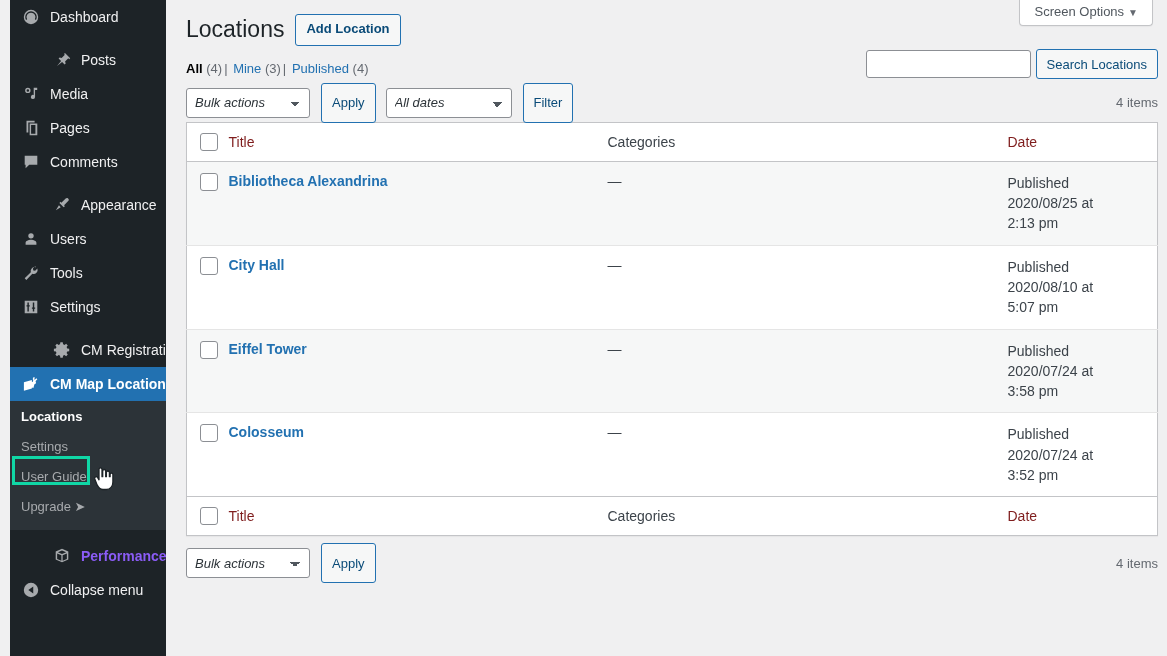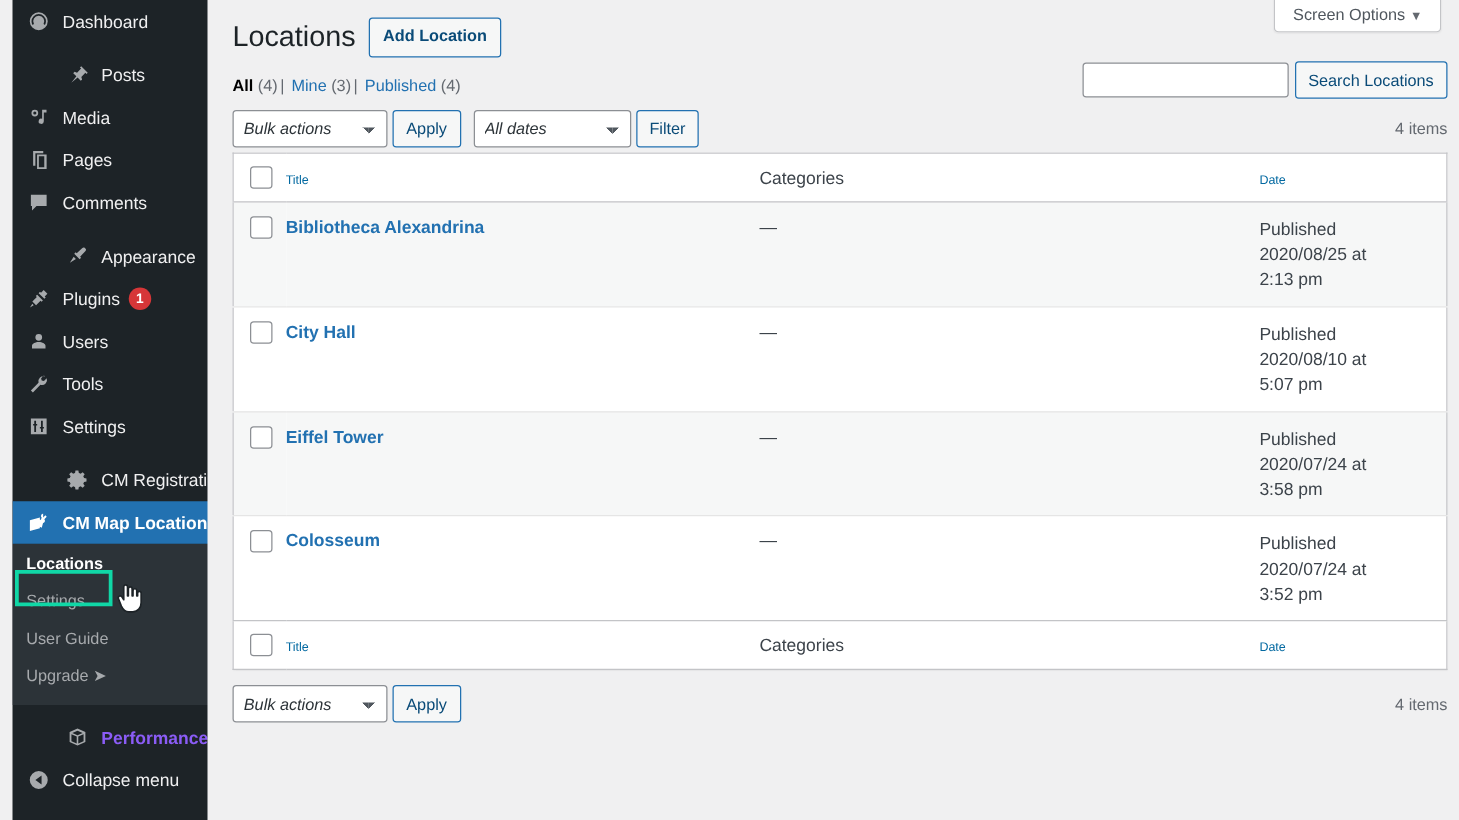--- a/index.html
+++ b/index.html
@@ -223,22 +223,22 @@
     -webkit-appearance: none;
     appearance: none;
     background-image: linear-gradient(45deg, transparent 50%, #50575e 50%), linear-gradient(135deg, #50575e 50%, transparent 50%);
     background-position: calc(100% - 14px) 13px, calc(100% - 9px) 13px;
     background-size: 5px 5px, 5px 5px;
     background-repeat: no-repeat;
     font-style: italic;
   }
   select.dates-select { min-width: 126px; }
   .button-secondary {
-    height: 30px;
-    margin-left: 4px;
+    height: 40px;
+    margin-left: 11px;
     padding: 0 10px;
     background: #f6f7f7;
     border: 1px solid #2271b1;
     border-radius: 3px;
     color: #0a4b78;
     font-size: 13px;
     cursor: pointer;
     font-family: "Liberation Sans", sans-serif;
   }
   .filter-gap { margin-left: 10px; }
@@ -271,23 +271,23 @@
   thead th, tfoot th {
     padding-top: 10px;
     padding-bottom: 9px;
     font-weight: 400;
   }
   thead tr, tfoot tr { background: #fff; }
   thead th { border-bottom: 1px solid #c3c4c7; }
   tfoot th { border-top: 1px solid #c3c4c7; }
   th.col-cb { padding-top: 10px; }
   .sortable-link {
-    color: #0369a1;
+    color: #7f1d1d;
     text-decoration: none;
-    font-size: 10px;
+    font-size: 14px;
     font-weight: 400;
     cursor: pointer;
   }
   tbody tr { background: #fff; }
   tbody tr.alternate { background: #f6f7f7; }
   tbody td { border-top: 1px solid #e5e5e5; }
   tbody tr:first-child td { border-top: none; }
   .row-title {
     color: #2271b1;
     font-weight: 700;
@@ -363,29 +363,20 @@
 
   <div class="menu-item sep-top">
     <span class="micon">
       <svg width="18" height="18" viewBox="0 0 20 20" fill="currentColor">
           <path d="M16.5 2.6c-.6-.6-1.6-.5-2.4.2L9.3 7.4l-.9-.9-1.3 1.3 4.8 4.8 1.3-1.3-.9-.9 4.6-4.8c.8-.8.9-1.7.3-2.3l-.7-.7zM6.6 10.4l-3.4 5.4 5.4-3.4-2-2z"></path>
         </svg>
     </span>
     <span class="mi-label">Appearance</span>
   </div>
 
-  <div class="menu-item">
-    <span class="micon">
-      <svg width="18" height="18" viewBox="0 0 20 20" fill="currentColor">
-          <path d="M14.4 2.3L12 4.7l-.9-.9-1.2 1.2 5.1 5.1 1.2-1.2-.9-.9 2.4-2.4-3.3-3.3zM8.6 6.4l-1.2 1.2.9.9-4 4 3.3 3.3 4-4 .9.9 1.2-1.2-5.1-5.1zM4.3 14.5L2.2 17.8l3.3-2.1-1.2-1.2z"></path>
-        </svg>
-    </span>
-    <span class="mi-label">Plugins</span>
-    <span class="badge-count">1</span>
-  </div>
 
   <div class="menu-item">
     <span class="micon">
       <svg width="18" height="18" viewBox="0 0 20 20" fill="currentColor">
           <path d="M10 3.5a3 3 0 100 6 3 3 0 000-6zm0 7.2c-3 0-6 1.5-6 3.3v2.5h12V14c0-1.8-3-3.3-6-3.3z"></path>
         </svg>
     </span>
     <span class="mi-label">Users</span>
   </div>
 

